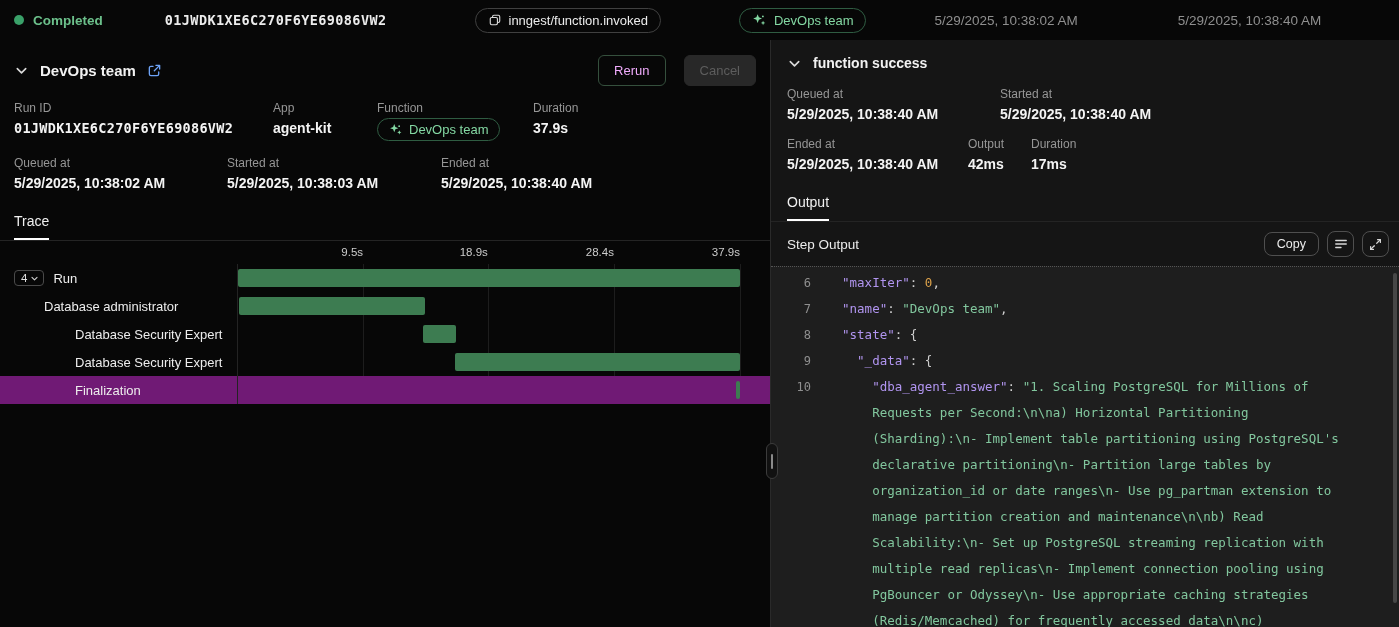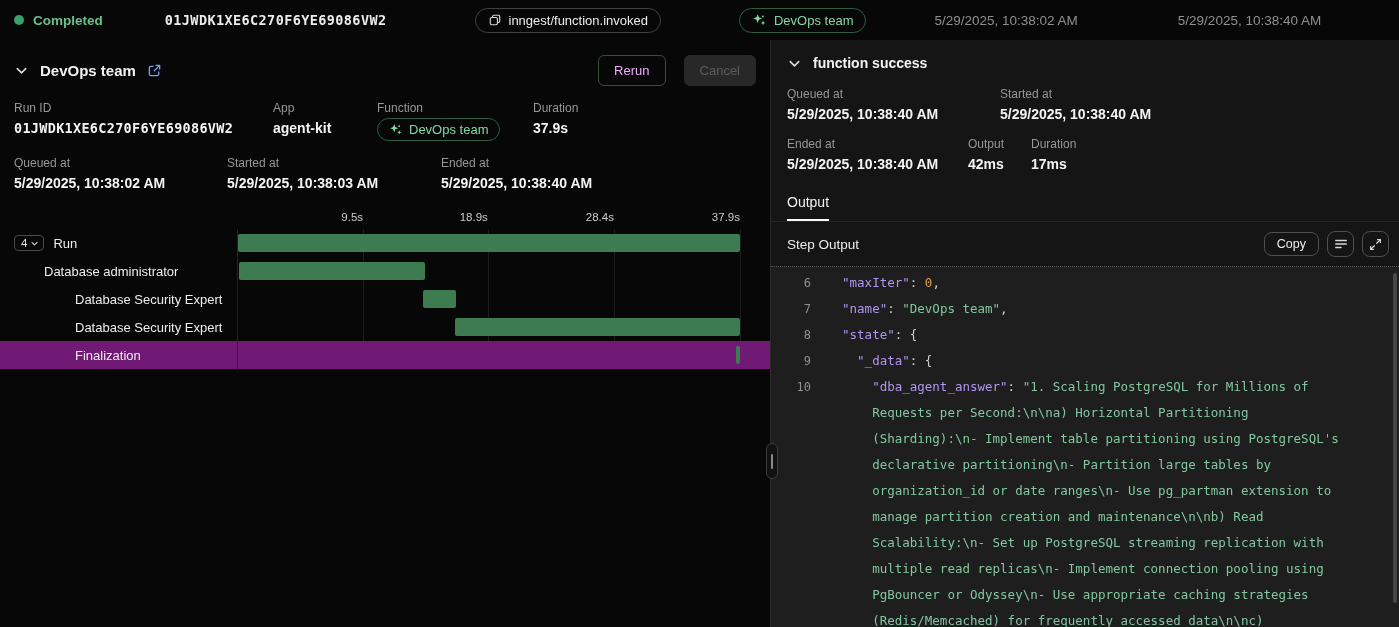--- a/index.html
+++ b/index.html
@@ -175,20 +175,23 @@
           <div class="lbl">Started at</div>
           <div class="val">5/29/2025, 10:38:03 AM</div>
         </div>
         <div class="fld">
           <div class="lbl">Ended at</div>
           <div class="val">5/29/2025, 10:38:40 AM</div>
         </div>
       </div>
     </div>
 
+    <div class="tabs">
+      <span class="tab">Trace</span>
+    </div>
 
     <div class="trace">
       <div class="axis" id="trace-axis">
           <span class="tick" style="left: 363.102px;">9.5s</span>
           <span class="tick" style="left: 487.846px;">18.9s</span>
           <span class="tick" style="left: 613.898px;">28.4s</span>
           <span class="tick" style="left: 740px;">37.9s</span>
         </div>
       <div class="trows" id="trace-rows">
           <div class="gridline" style="left: 363.102px;"></div>

